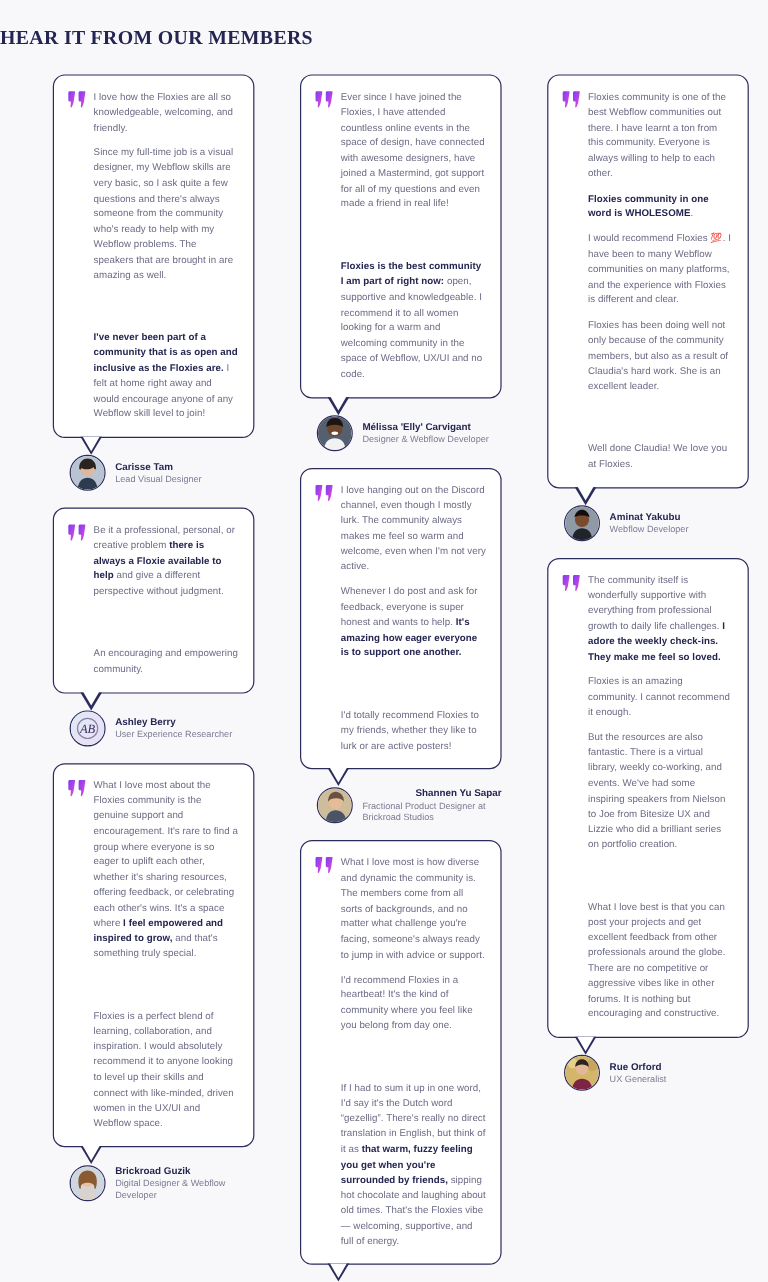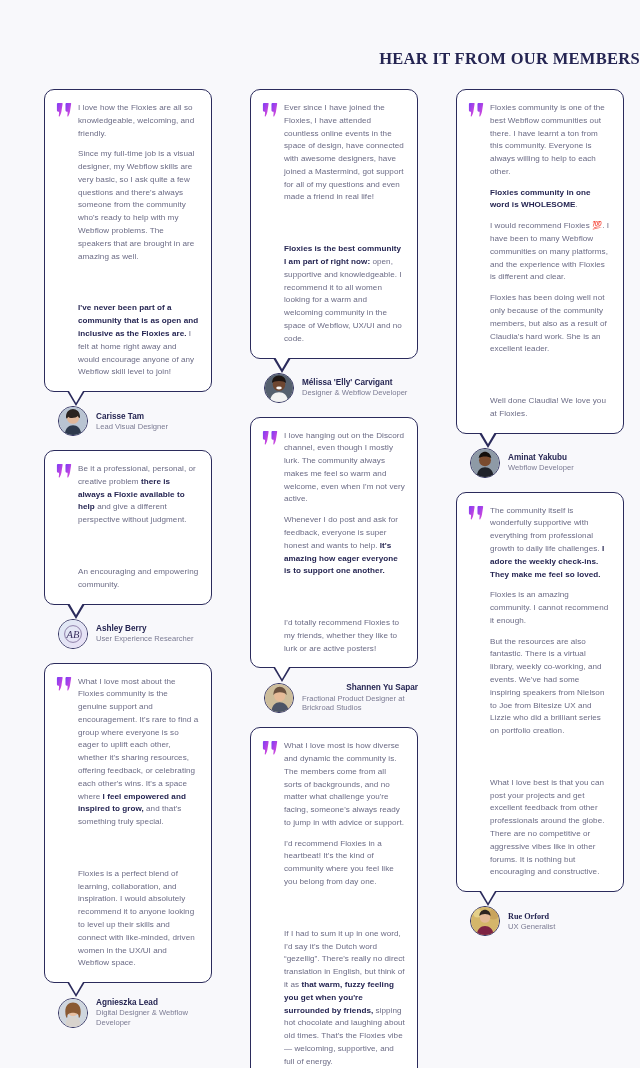--- a/index.html
+++ b/index.html
@@ -7,27 +7,27 @@
   body {
     width: 640px;
     height: 1068px;
     background: #f8f8fb;
     font-family: "Liberation Sans", sans-serif;
     overflow: hidden;
     position: relative;
   }
 
   .page-title {
-    text-align: right;
+    text-align: left;
     font-family: "Liberation Serif", serif;
     font-weight: bold;
     font-size: 16.5px;
     letter-spacing: 0.3px;
     color: #252552;
-    padding-top: 49px;
+    padding-top: 22px;
     padding-bottom: 10px;
   }
 
   .wall {
     display: flex;
     align-items: flex-start;
     gap: 10px;
     padding: 10px 16px 0 16px;
   }
 
@@ -225,21 +225,21 @@
         <div class="author">
           <span class="avatar">
             <svg viewBox="0 0 40 40">
               <rect width="40" height="40" fill="#cfd6de"></rect>
               <circle cx="20" cy="16" r="8.5" fill="#e8c0a2"></circle>
               <path d="M9 40c0-11 5-15 11-15s11 4 11 15z" fill="#d8d3cd"></path>
               <path d="M9 18c0-9 5-13 11-13s11 4 11 13c0 8-3 12-3 6 0-6-16-6-16 0 0 6-3 2-3-6z" fill="#8a5a33"></path>
             </svg>
           </span>
           <span class="author-meta">
-            <span class="author-name" style="display: block;">Agnieszka Lead</span>
+            <span class="author-name" style="display: block;">Brickroad Guzik</span>
             <span class="author-role" style="display: block;">Digital Designer &amp; Webflow Developer</span>
           </span>
         </div>
       </div>
     </div>
     <div class="col">
       <div class="testimonial">
         <div class="bubble">
           <div class="quote-row">
             <span class="quote-icon"><svg viewBox="0 0 24 22" xmlns="http://www.w3.org/2000/svg">
@@ -409,19 +409,19 @@
             <svg viewBox="0 0 40 40">
               <rect width="40" height="40" fill="#d4b66a"></rect>
               <circle cx="9" cy="9" r="6" fill="#e4d08a"></circle>
               <circle cx="32" cy="11" r="7" fill="#c9a45c"></circle>
               <circle cx="20" cy="15" r="7.5" fill="#e3b896"></circle>
               <path d="M8 40c1-9 6-13 12-13s12 4 12 13z" fill="#7d2343"></path>
               <path d="M12 13c0-6 4-9 8-9s8 3 8 9c-3-4-13-4-16 0z" fill="#2d2420"></path>
             </svg>
           </span>
           <span class="author-meta">
-            <span class="author-name" style="display: block; font-family: Liberation Serif, serif;">Rue Orford</span>
+            <span class="author-name" style="display: block;">Rue Orford</span>
             <span class="author-role" style="display: block;">UX Generalist</span>
           </span>
         </div>
       </div>
     </div>
   </div>
 
 </body></html>

